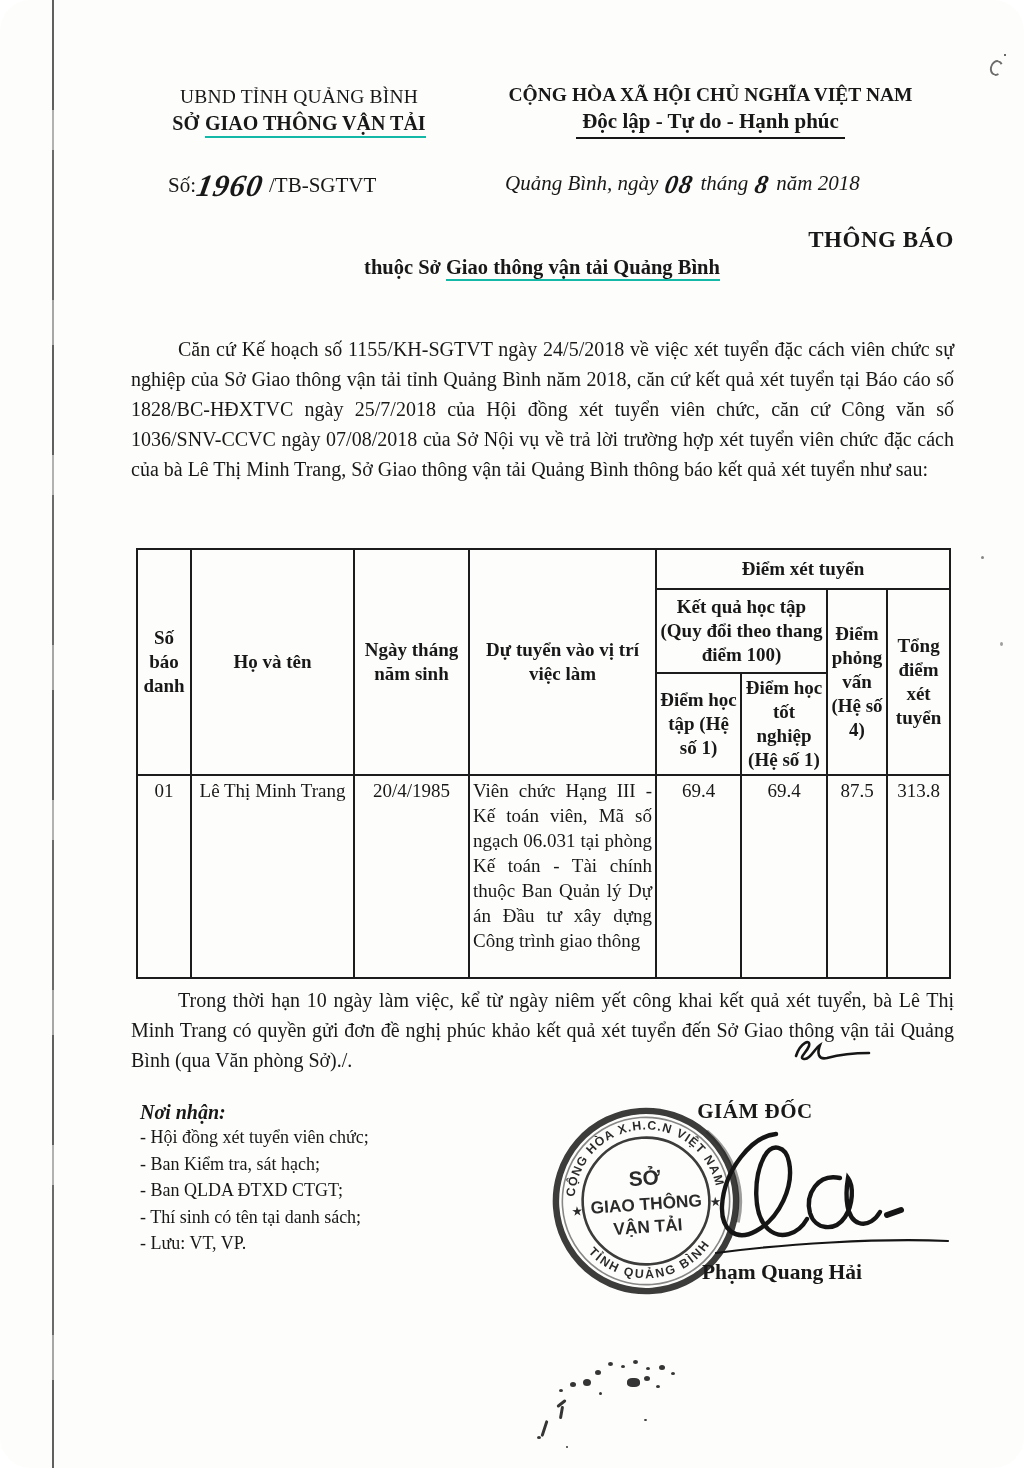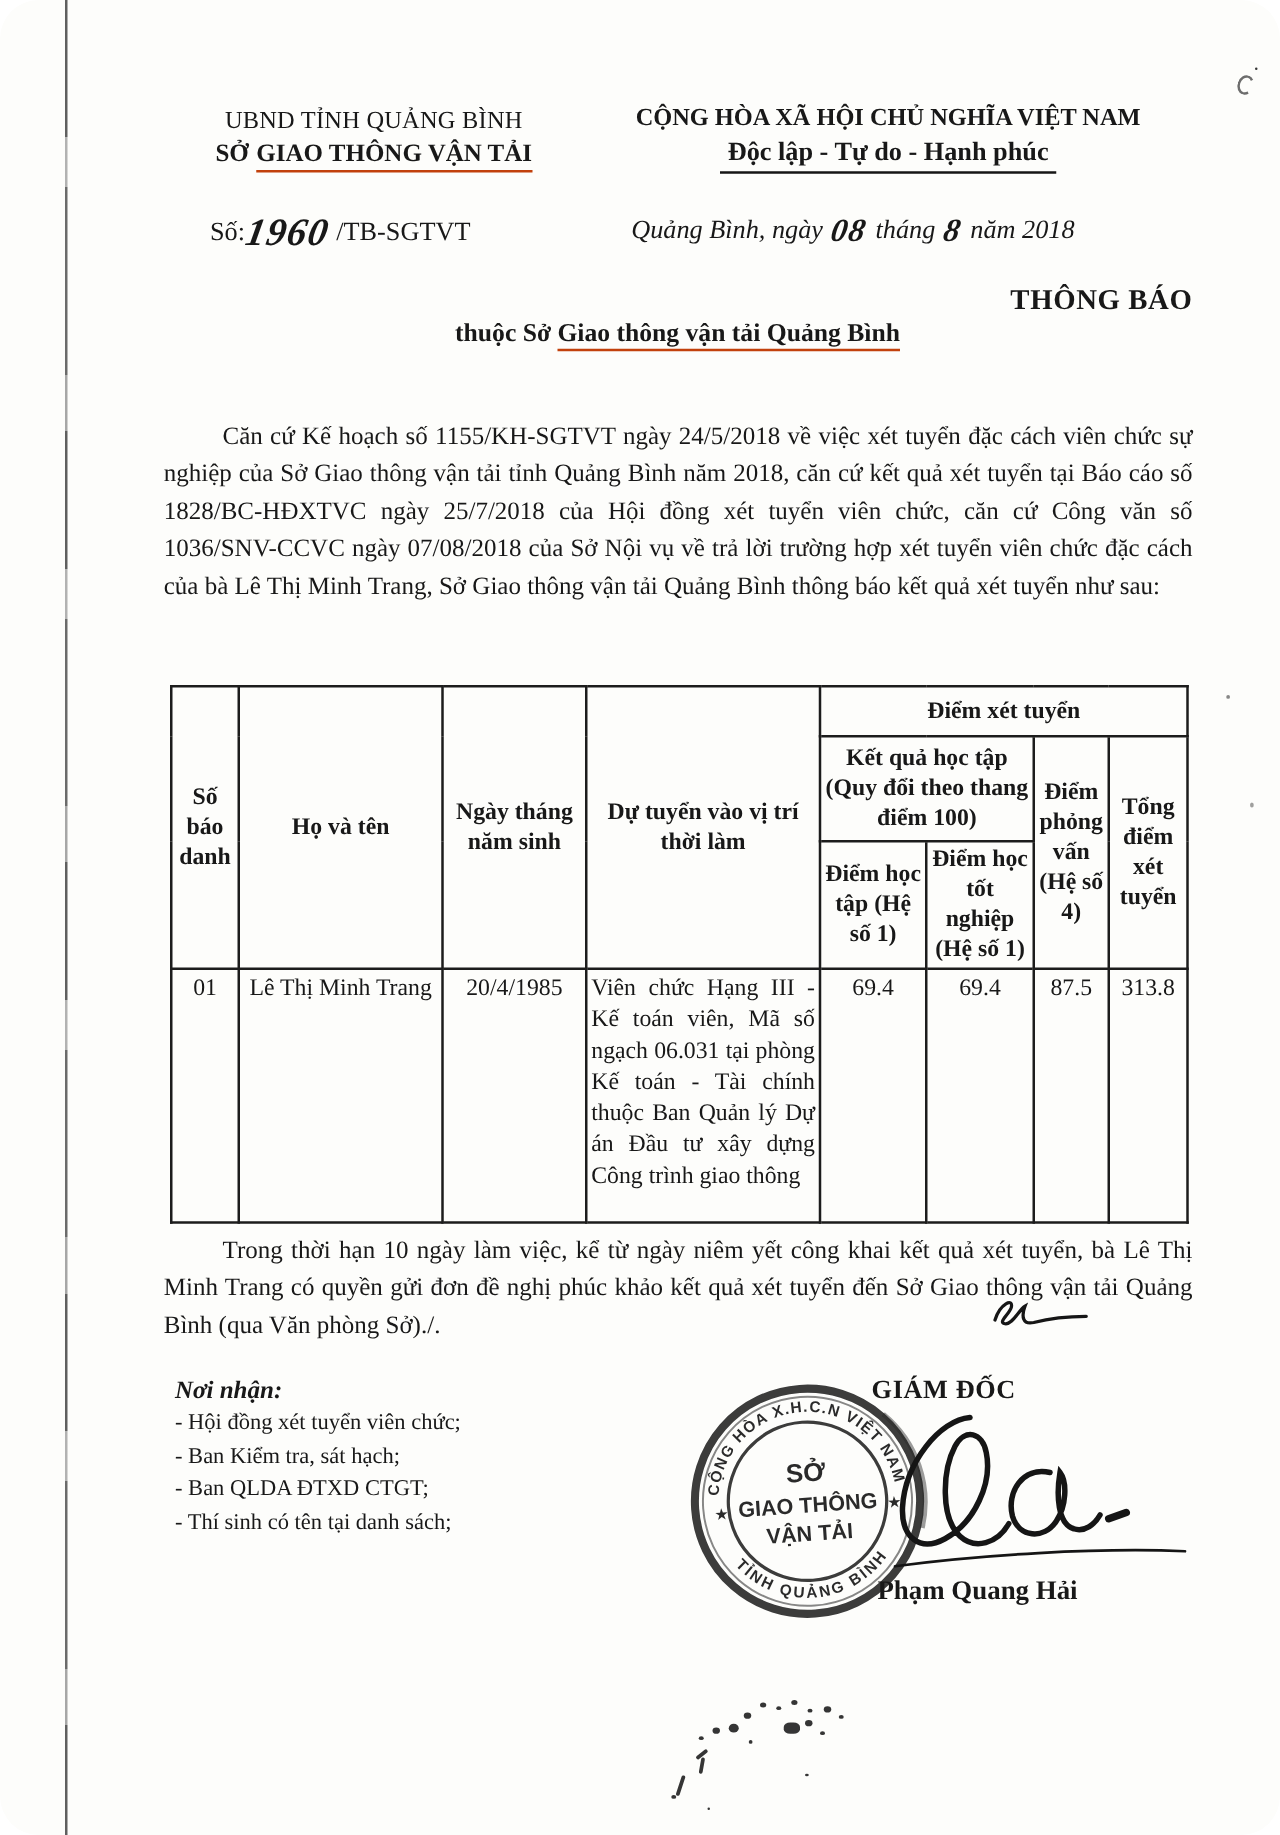--- a/index.html
+++ b/index.html
@@ -19,21 +19,21 @@
   .ring-mark{
     position:absolute;left:990px;top:60px;width:9px;height:12px;
     border:2.5px solid #4a4a4a;border-radius:50%;border-right-color:transparent;
     transform:rotate(18deg);opacity:.8;
   }
   .sm{position:absolute;background:#121212;border-radius:50%;opacity:.85;}
   
   .org{left:132px;top:86px;width:334px;text-align:center;}
   .org-parent{font-size:19.5px;letter-spacing:.2px;}
   .org-name{font-size:20px;font-weight:bold;margin-top:4px;}
-  .u-part{border-bottom:2px solid #c2410c;padding-bottom:2px;margin-left:6px;text-align:center;}
+  .u-part{border-bottom:2px solid #14b8a6;padding-bottom:2px;margin-left:6px;text-align:center;}
   .national{left:458px;top:84px;width:505px;text-align:center;}
   .motto1{font-size:19.5px;font-weight:bold;}
   .motto2{font-size:21px;font-weight:bold;margin-top:3px;}
   .motto2 span{display:inline-block;border-bottom:2.5px solid #161616;padding:0 6px 3px;}
   .doc-no{left:168px;top:168px;font-size:21px;white-space:nowrap;}
   .hand{
     display:inline-block;font-style:italic;font-weight:bold;
     transform:skewX(-10deg);letter-spacing:1px;
   }
   .hand-no{font-size:31px;vertical-align:-4px;margin:0 6px 0 1px;}
@@ -120,21 +120,21 @@
       <col style="width:85px">
         <col style="width:86px">
         <col style="width:60px">
         <col style="width:63px">
     </colgroup>
     <tbody>
       <tr class="rA">
         <th rowspan="3">Số báo danh</th>
         <th rowspan="3">Họ và tên</th>
         <th rowspan="3">Ngày tháng năm sinh</th>
-        <th rowspan="3">Dự tuyển vào vị trí thời làm</th>
+        <th rowspan="3">Dự tuyển vào vị trí việc làm</th>
         <th colspan="4">Điểm xét tuyển</th>
       </tr>
       <tr class="rB">
         <th colspan="2">Kết quả học tập (Quy đổi theo thang điểm 100)</th>
         <th rowspan="2">Điểm phỏng vấn (Hệ số 4)</th>
         <th rowspan="2">Tổng điểm xét tuyển</th>
       </tr>
       <tr class="rC">
         <th>Điểm học tập (Hệ số 1)</th>
         <th>Điểm học tốt nghiệp (Hệ số 1)</th>
@@ -157,20 +157,21 @@
   <svg class="abs scribble" width="88" height="34" viewBox="0 0 88 34">
     <path d="M 10 23 C 14 10 25 5 23 13 C 21 19 12 25 18 26 C 24 27 29 15 34 12 C 31 20 32 27 41 25 C 56 21 72 20 83 20" fill="none" stroke="#161616" stroke-width="2.6" stroke-linecap="round"></path>
   </svg>
 
   <div class="abs recips">
     <div class="recips-label">Nơi nhận:</div>
     <div class="item">- Hội đồng xét tuyển viên chức;</div>
     <div class="item">- Ban Kiểm tra, sát hạch;</div>
     <div class="item">- Ban QLDA ĐTXD CTGT;</div>
     <div class="item">- Thí sinh có tên tại danh sách;</div>
+    <div class="item">- Lưu: VT, VP.</div>
   </div>
 
   <div class="abs dir-title">GIÁM ĐỐC</div>
 
   <svg class="abs stamp" width="198" height="198" viewBox="0 0 200 200">
     <g transform="rotate(-4 100 100)" font-family="Liberation Sans, DejaVu Sans, sans-serif" fill="#1b1b1b">
       <circle cx="100" cy="100" r="91" fill="none" stroke="#161616" stroke-width="6.5" opacity=".9"></circle>
       <circle cx="100" cy="100" r="84.5" fill="none" stroke="#161616" stroke-width="1.6" opacity=".55"></circle>
       <circle cx="100" cy="100" r="64" fill="none" stroke="#161616" stroke-width="2.6" opacity=".9"></circle>
       <path d="M 166 34 A 92 92 0 0 1 191 128" fill="none" stroke="#161616" stroke-width="4" opacity=".45"></path>

